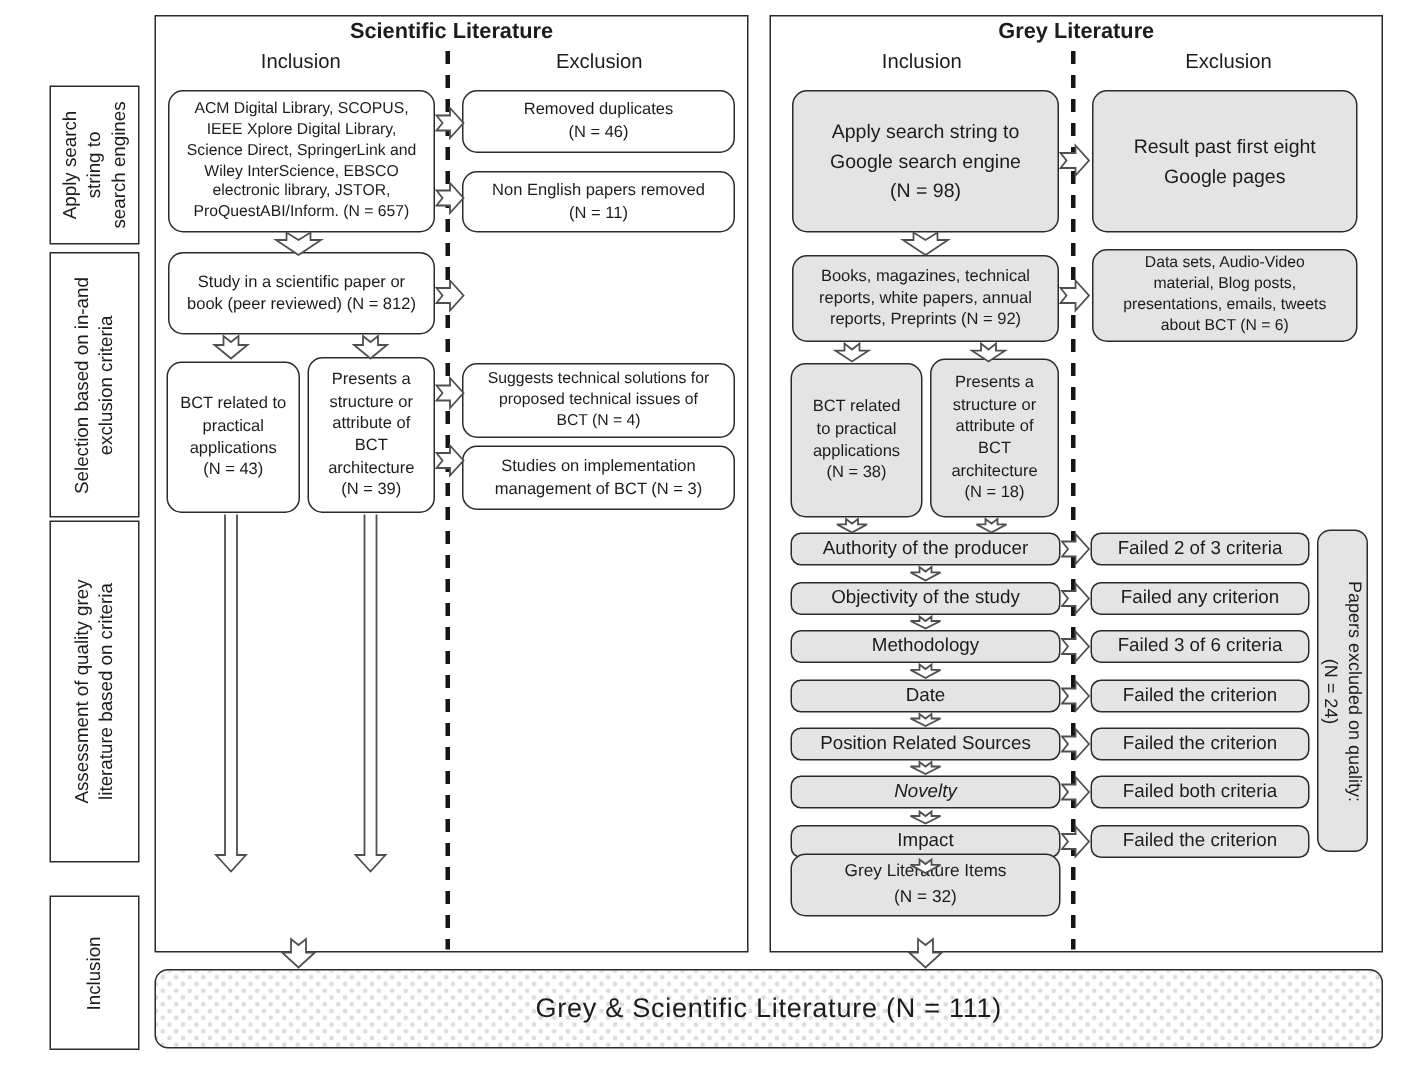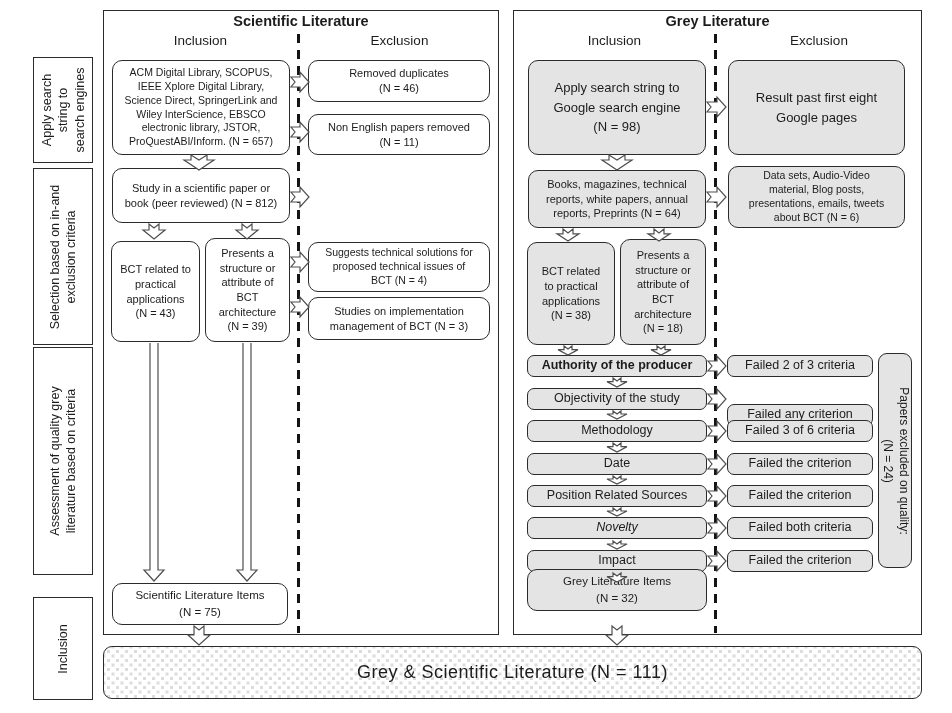--- a/index.html
+++ b/index.html
@@ -91,24 +91,20 @@
 (N = 43)</span>
   </div>
   <div class="abs box" style="left:205px;top:238px;width:85px;height:104px;">
     <span class="txt" style="font-size:11px;">Presents a
 structure or
 attribute of
 BCT
 architecture
 (N = 39)</span>
   </div>
-  <div class="abs box items" style="left:112px;top:583px;width:176px;height:42px;">
-    <span class="txt">Scientific Literature Items
-(N = 75)</span>
-  </div>
 
   <div class="abs box" style="left:308px;top:60px;width:182px;height:42px;">
     <span class="txt" style="font-size:11px;">Removed duplicates
 (N = 46)</span>
   </div>
   <div class="abs box" style="left:308px;top:114px;width:182px;height:41px;">
     <span class="txt" style="font-size:11px;">Non English papers removed
 (N = 11)</span>
   </div>
   <div class="abs box" style="left:308px;top:242px;width:182px;height:50px;">
@@ -128,38 +124,38 @@
   <div class="abs dash" style="left:714px;top:34px;height:599px;"></div>
 
   <div class="abs box grey big" style="left:528px;top:60px;width:178px;height:95px;">
     <span class="txt">Apply search string to
 Google search engine
 (N = 98)</span>
   </div>
   <div class="abs box grey" style="left:528px;top:170px;width:178px;height:58px;">
     <span class="txt" style="font-size:11px;">Books, magazines, technical
 reports, white papers, annual
-reports, Preprints (N = 64)</span>
+reports, Preprints (N = 92)</span>
   </div>
   <div class="abs box grey" style="left:527px;top:242px;width:88px;height:103px;">
     <span class="txt" style="font-size:11px;">BCT related
 to practical
 applications
 (N = 38)</span>
   </div>
   <div class="abs box grey" style="left:620px;top:239px;width:86px;height:106px;">
     <span class="txt" style="font-size:11px;">Presents a
 structure or
 attribute of
 BCT
 architecture
 (N = 18)</span>
   </div>
 
-  <div class="abs box grey row" style="left:527px;top:355px;width:180px;height:22px;font-weight:bold;">
+  <div class="abs box grey row" style="left:527px;top:355px;width:180px;height:22px;">
     <span class="txt">Authority of the producer</span>
   </div>
   <div class="abs box grey row" style="left:527px;top:388px;width:180px;height:22px;">
     <span class="txt">Objectivity of the study</span>
   </div>
   <div class="abs box grey row" style="left:527px;top:420px;width:180px;height:22px;">
     <span class="txt">Methodology</span>
   </div>
   <div class="abs box grey row" style="left:527px;top:453px;width:180px;height:22px;">
     <span class="txt">Date</span>
@@ -186,21 +182,21 @@
   <div class="abs box grey" style="left:728px;top:166px;width:177px;height:62px;">
     <span class="txt">Data sets, Audio-Video
 material, Blog posts,
 presentations, emails, tweets
 about BCT (N = 6)</span>
   </div>
 
   <div class="abs box grey row" style="left:727px;top:355px;width:146px;height:22px;">
     <span class="txt">Failed 2 of 3 criteria</span>
   </div>
-  <div class="abs box grey row" style="left:727px;top:388px;width:146px;height:22px;margin-top:16px;">
+  <div class="abs box grey row" style="left:727px;top:388px;width:146px;height:22px;">
     <span class="txt">Failed any criterion</span>
   </div>
   <div class="abs box grey row" style="left:727px;top:420px;width:146px;height:22px;">
     <span class="txt">Failed 3 of 6 criteria</span>
   </div>
   <div class="abs box grey row" style="left:727px;top:453px;width:146px;height:22px;">
     <span class="txt">Failed the criterion</span>
   </div>
   <div class="abs box grey row" style="left:727px;top:485px;width:146px;height:22px;">
     <span class="txt">Failed the criterion</span>

